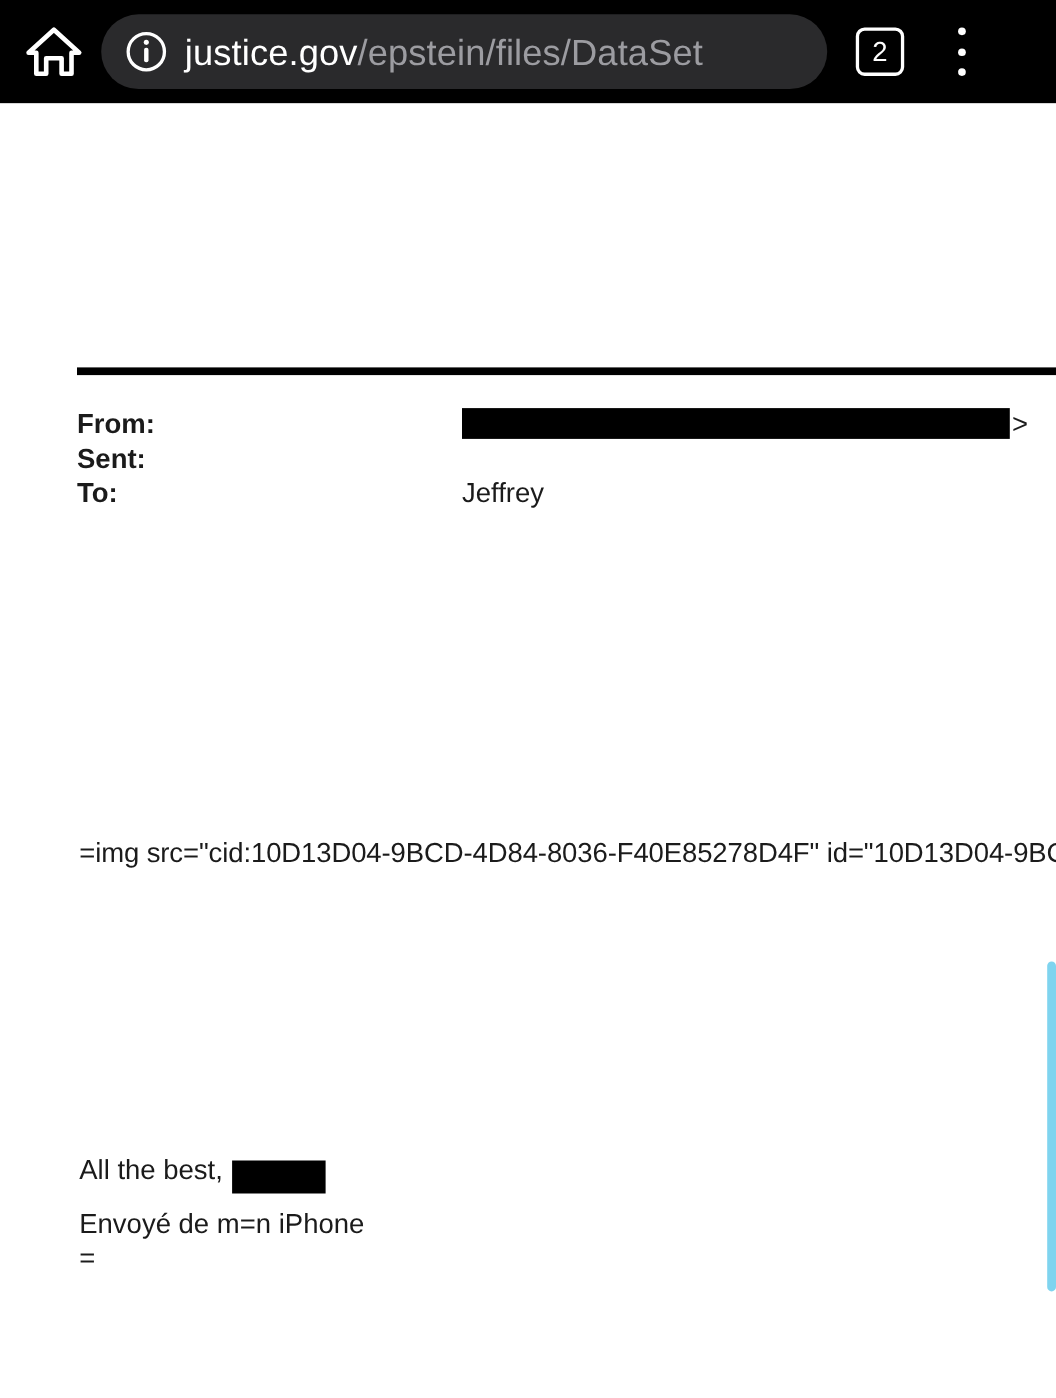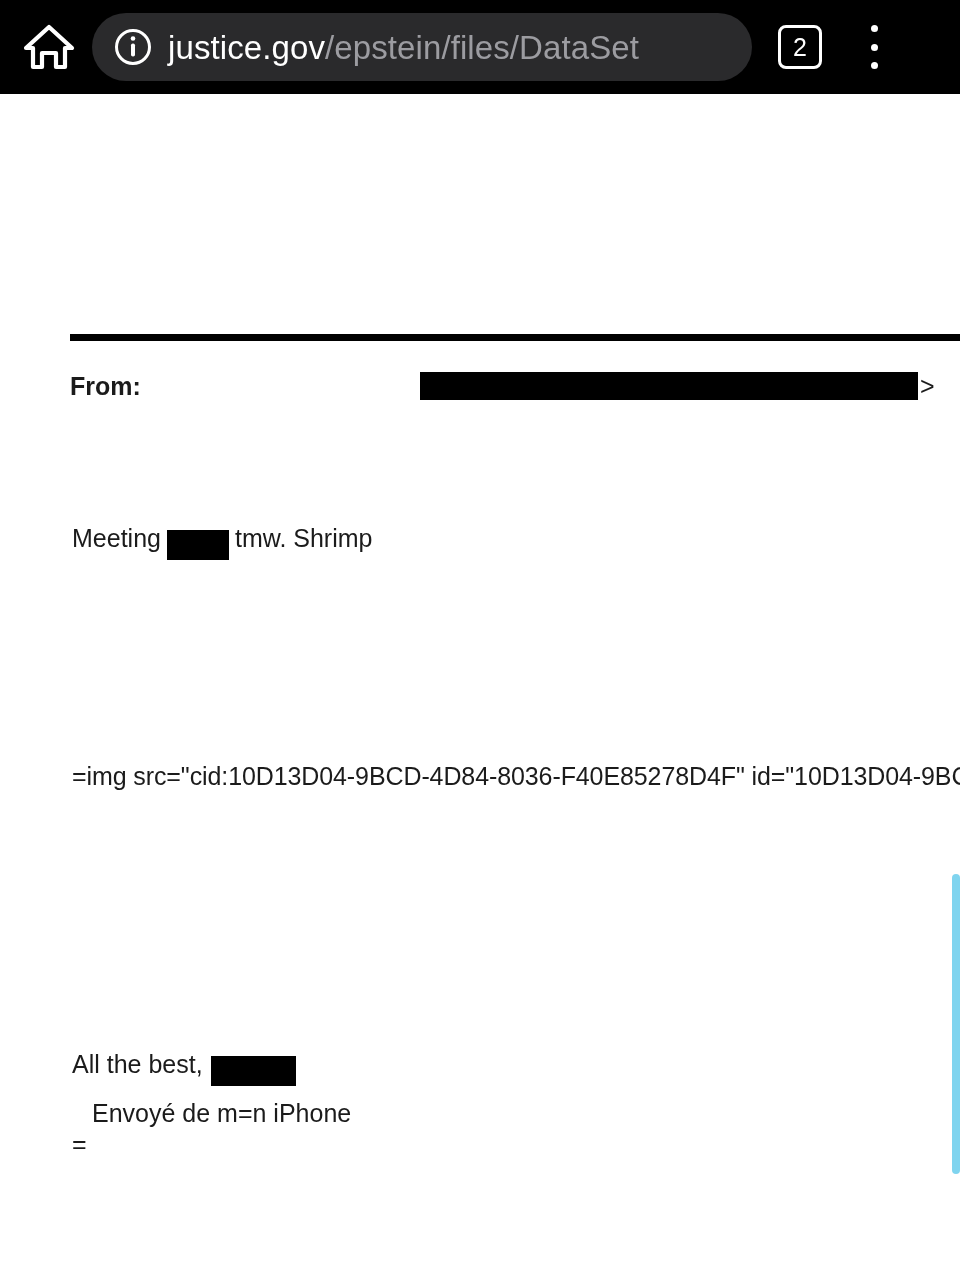--- a/index.html
+++ b/index.html
@@ -165,21 +165,21 @@
   }
   .line-img { top: 668px; letter-spacing: -0.1px; }
   .line-best { top: 956px; }
   .redact-sign {
     width: 85px;
     height: 30px;
     position: relative;
     top: 5px;
     margin-left: 8px;
   }
-  .line-sent-iphone { top: 1005px; margin-left: 20px; }
+  .line-sent-iphone { top: 1005px; }
   .line-equals { top: 1036px; font-size: 25px; }
 
   
   .scroll-sliver {
     position: absolute;
     right: 0;
     top: 780px;
     width: 8px;
     height: 300px;
     background: #7fd4ef;
@@ -226,26 +226,28 @@
   <div class="doc-rule"></div>
 
   <div class="hdr">
     <div class="hdr-row">
       <span class="hdr-label">From:</span>
       <span class="hdr-value">
         <span class="redaction redact-from"></span><span class="gt">&gt;</span>
       </span>
     </div>
     <div class="hdr-row">
+      <span class="hdr-label">Sent:</span>
     </div>
-  </div>
-
-  <div class="body-line line-meeting">
-    <span>Meeting</span><span class="redaction redact-inline"></span><span>tmw. Shrimp</span>
-  </div>
+    <div class="hdr-row">
+      <span class="hdr-label">To:</span>
+      <span class="hdr-value">Jeffrey</span>
+    </div>
+  </div>
+
 
   <div class="body-line line-img">=img src="cid:10D13D04-9BCD-4D84-8036-F40E85278D4F" id="10D13D04-9BCD-4D=4-8</div>
 
   <div class="body-line line-best">
     <span>All the best,</span><span class="redaction redact-sign"></span>
   </div>
 
   <div class="body-line line-sent-iphone">Envoyé de m=n iPhone</div>
   <div class="body-line line-equals">=</div>
 

